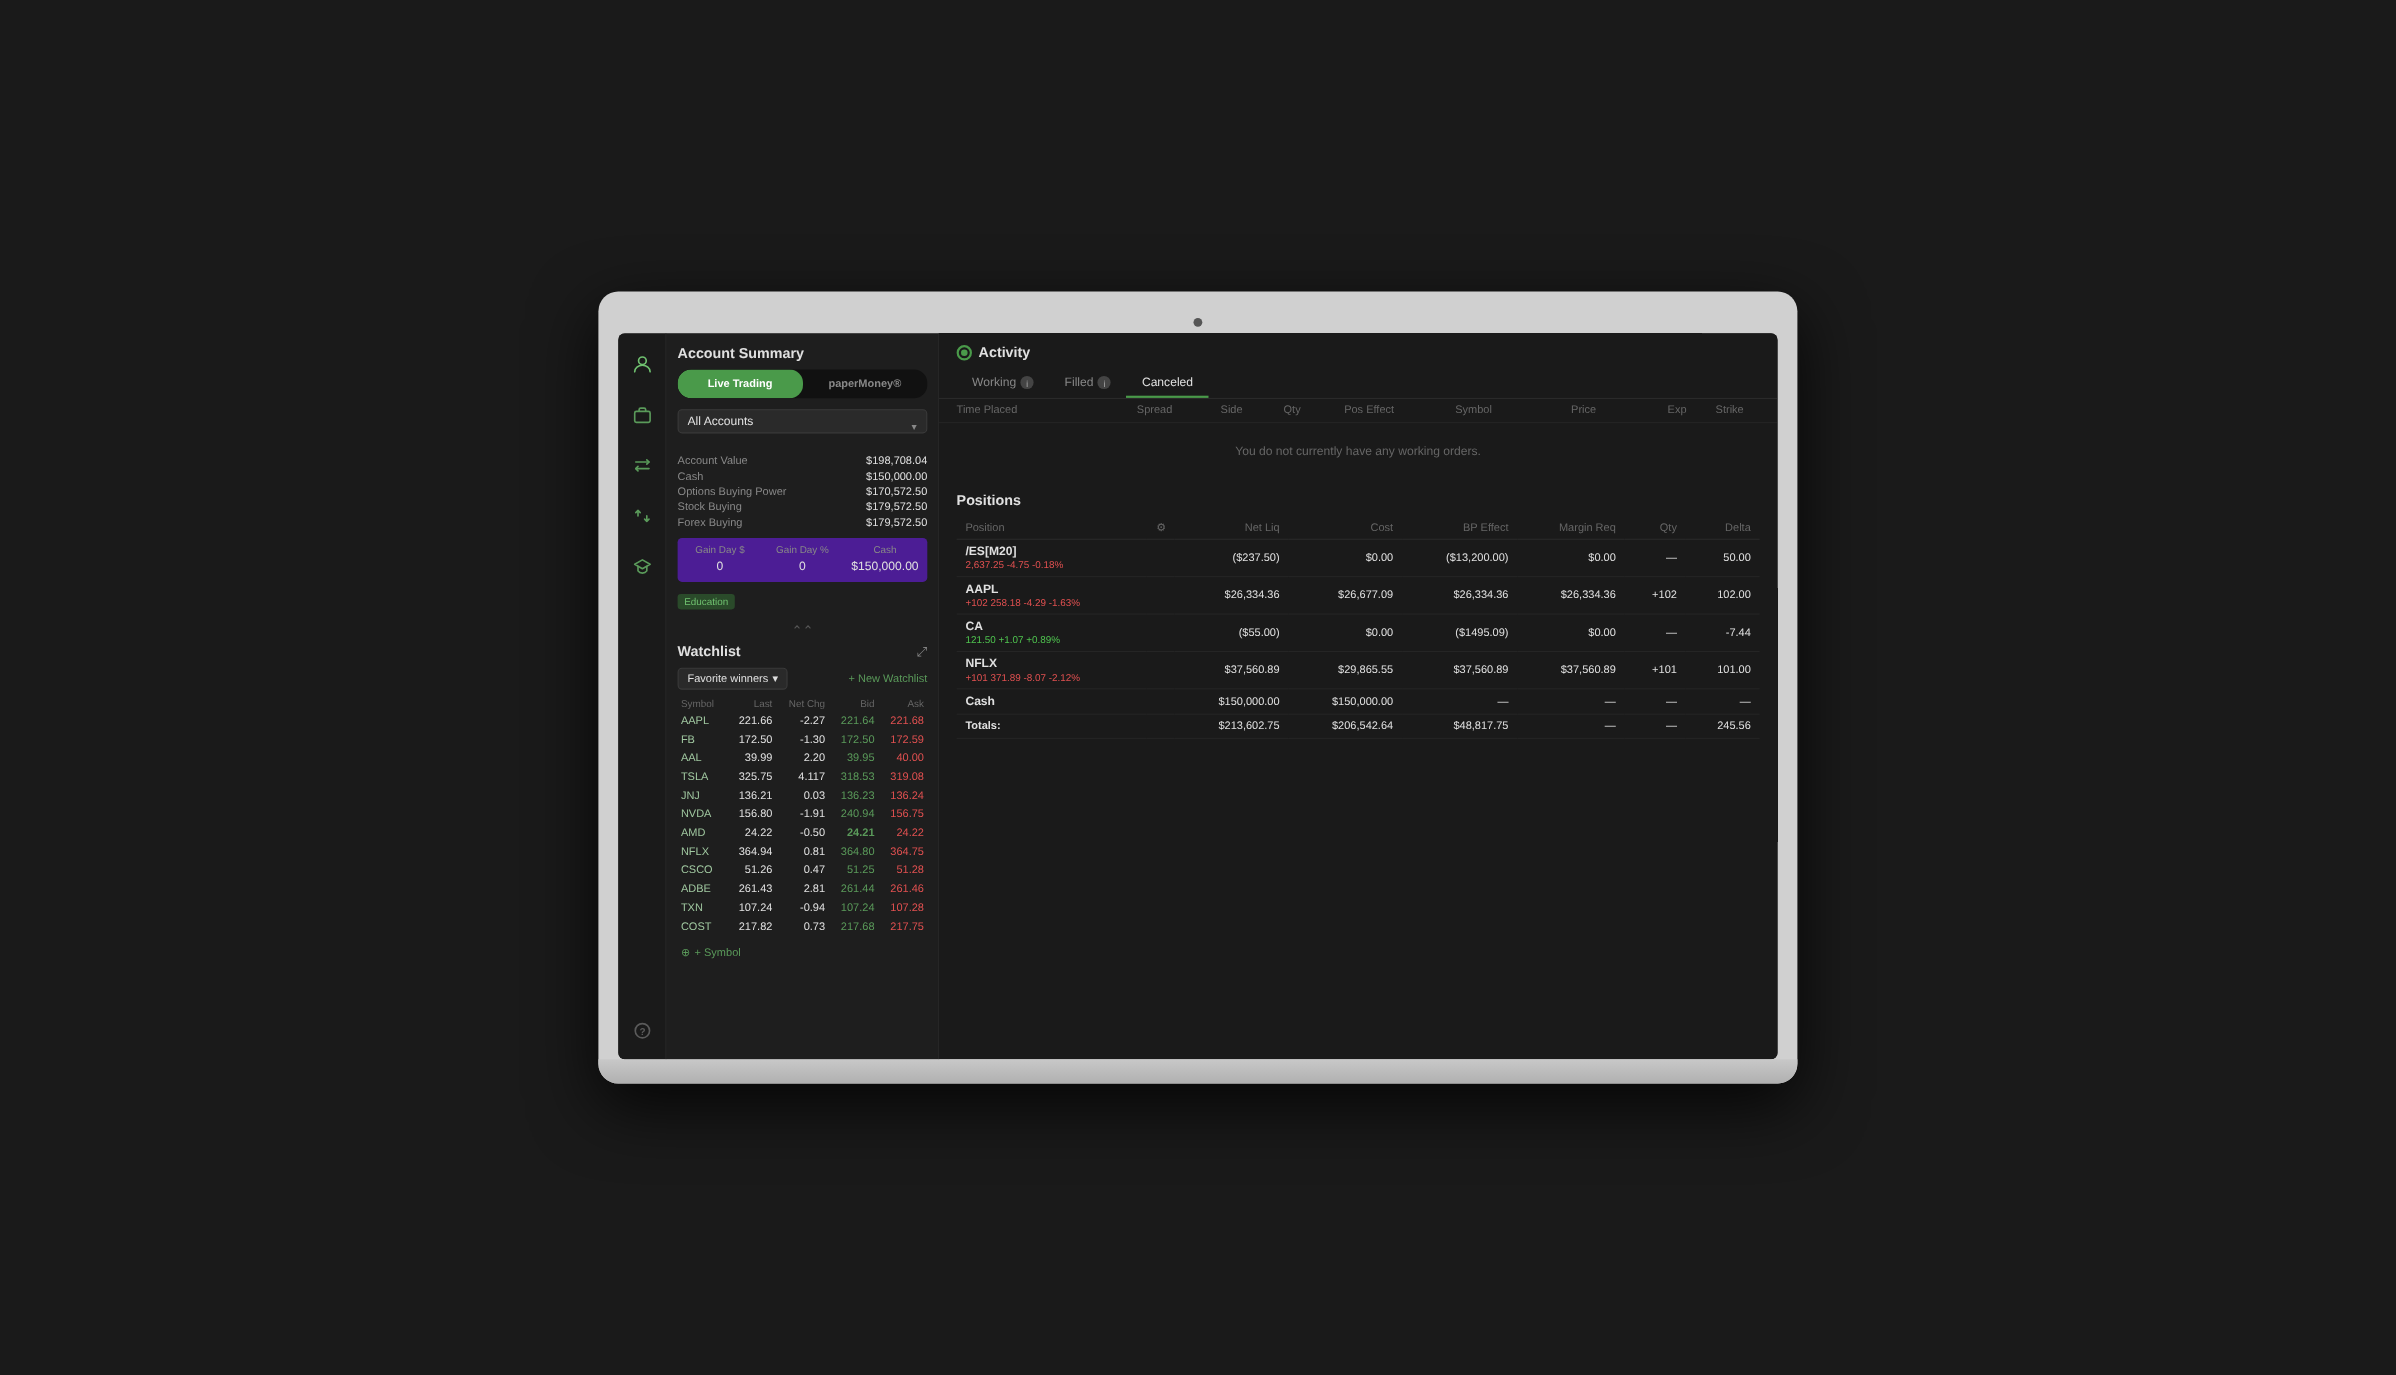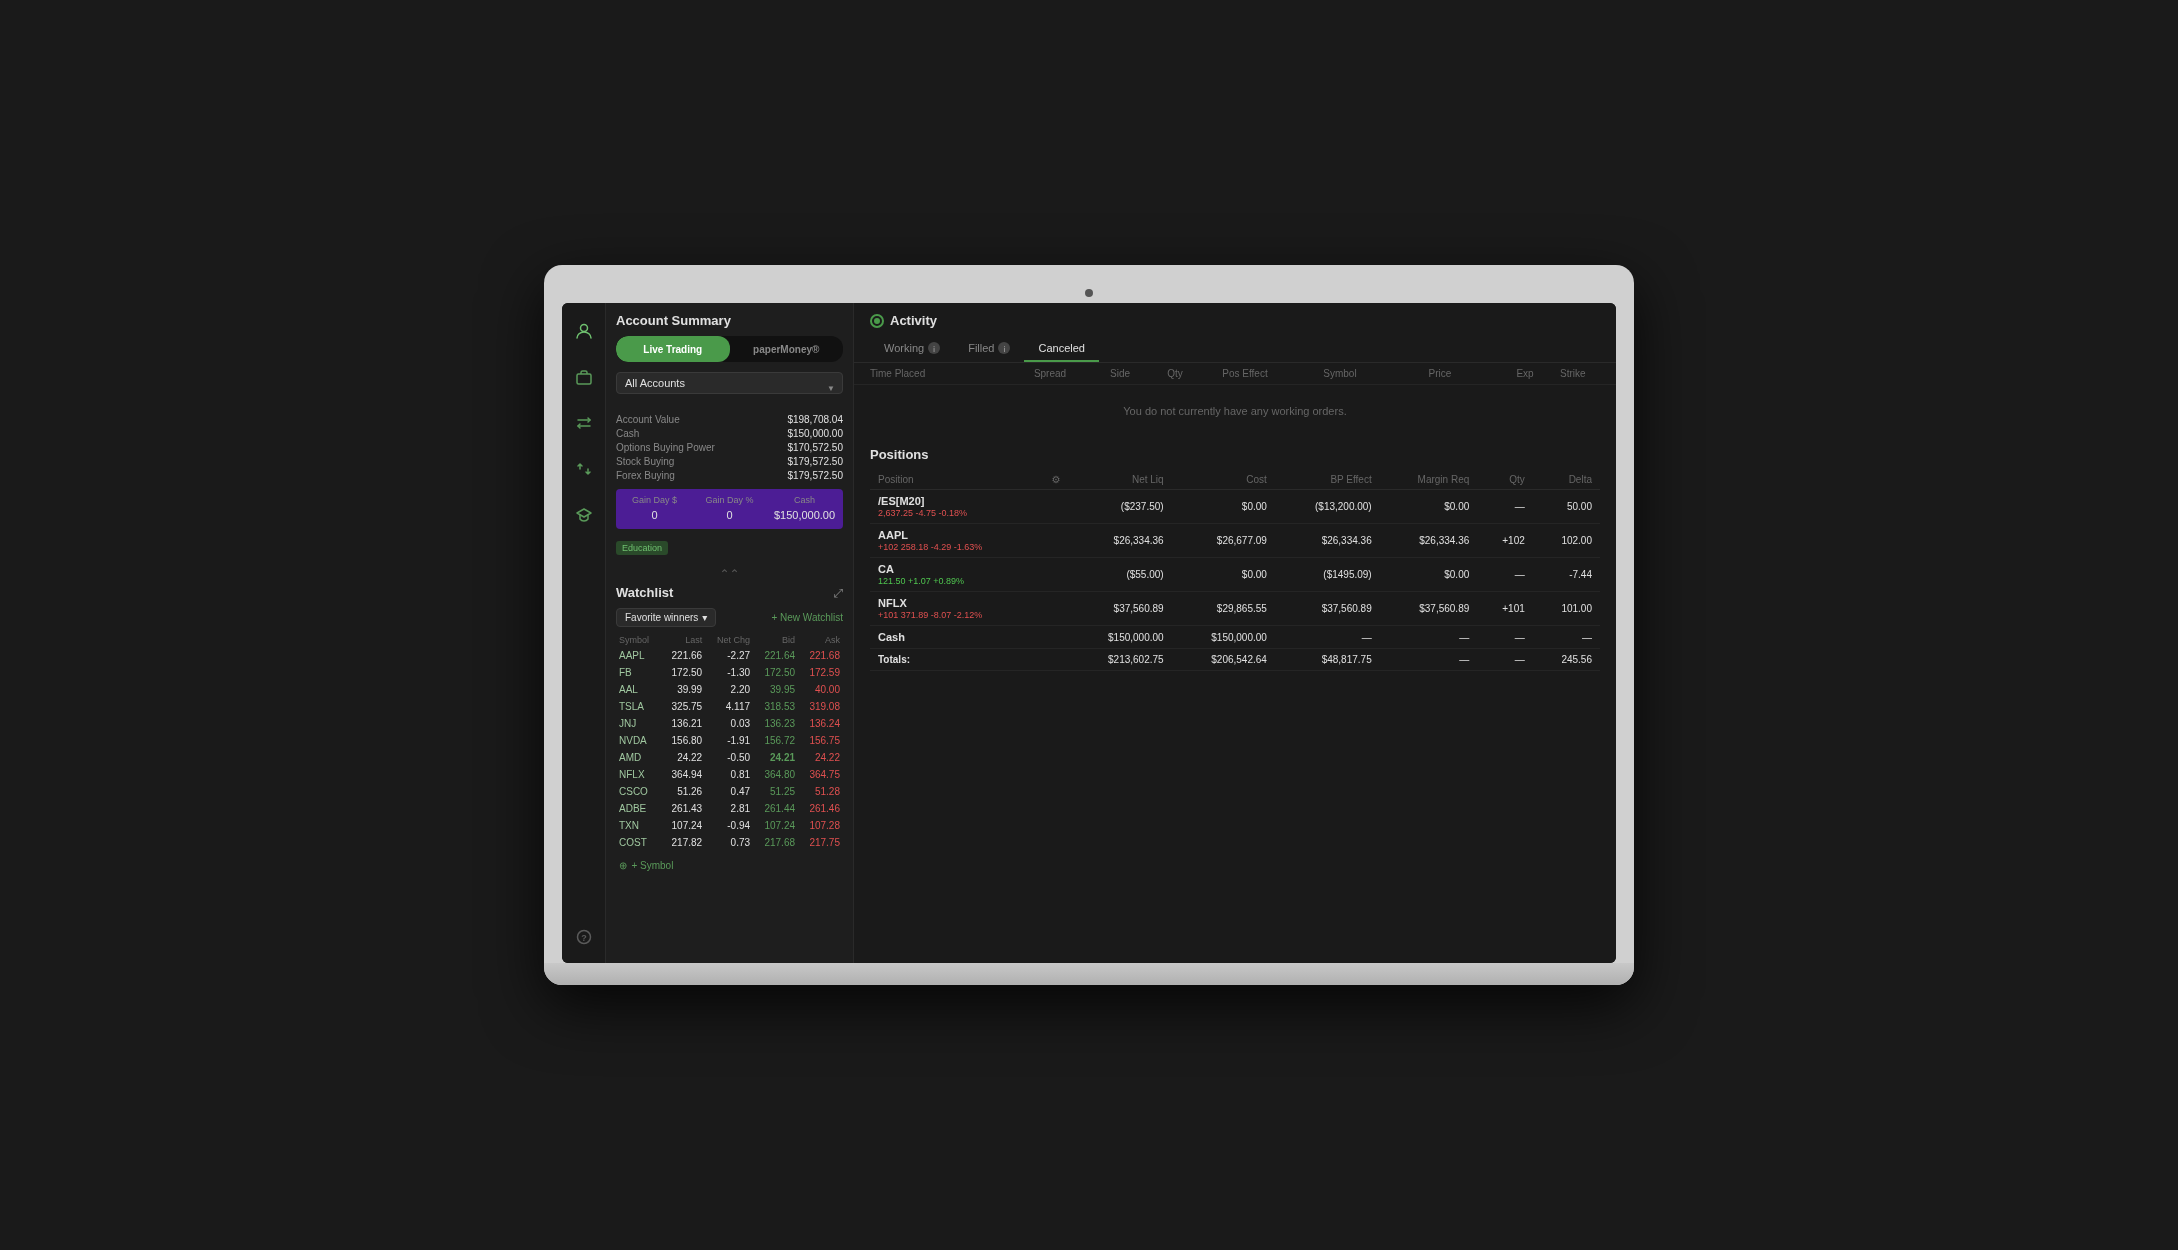--- a/index.html
+++ b/index.html
@@ -625,21 +625,21 @@
       <td style="color:#a0c8a0;">JNJ</td>
       <td>136.21</td>
       <td class="positive">0.03</td>
       <td style="color:#5a9a5a;">136.23</td>
       <td style="color:#e05050;">136.24</td>
     </tr>
               <tr>
       <td style="color:#a0c8a0;">NVDA</td>
       <td>156.80</td>
       <td class="negative">-1.91</td>
-      <td style="color:#5a9a5a;">156.72</td>
+      <td style="color:#5a9a5a;">240.94</td>
       <td style="color:#e05050;">156.75</td>
     </tr>
               <tr>
       <td style="color:#a0c8a0;">AMD</td>
       <td>24.22</td>
       <td class="negative">-0.50</td>
       <td style="color:#5a9a5a;font-weight:bold;">24.21</td>
       <td style="color:#e05050;">24.22</td>
     </tr>
               <tr>

